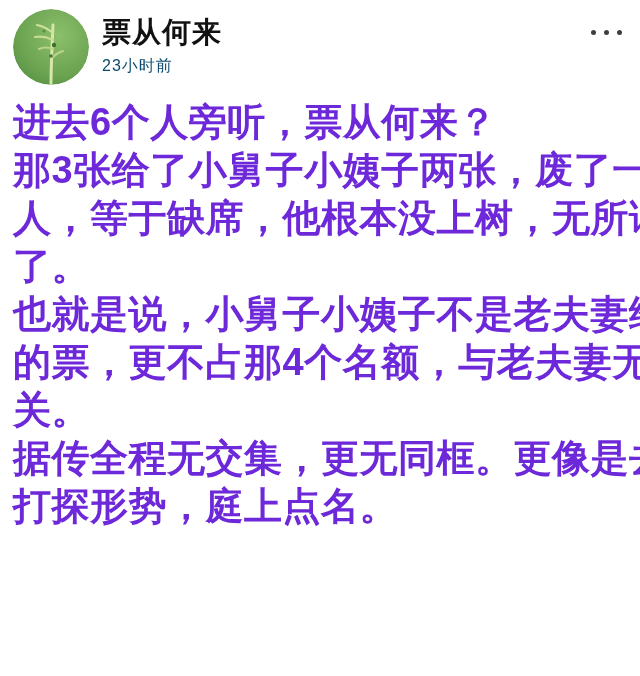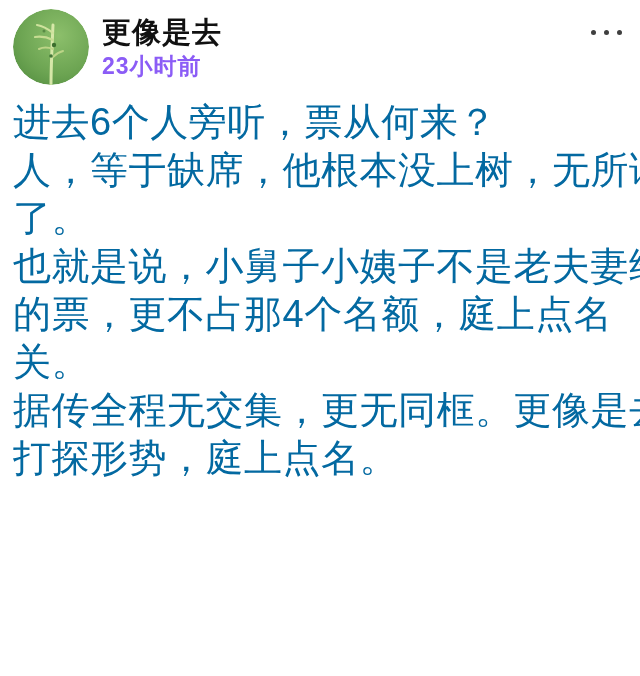--- a/index.html
+++ b/index.html
@@ -37,23 +37,23 @@
   }
   .author-name {
     font-size: 29px;
     font-weight: 700;
     color: #111111;
     line-height: 34px;
     letter-spacing: 1px;
   }
   .post-time {
     margin-top: 3px;
-    font-size: 23px;
-    font-weight: 700;
-    color: #8b5cf6;
+    font-size: 16px;
+    font-weight: 400;
+    color: #0c4a6e;
     line-height: 28px;
     letter-spacing: 1px;
   }
   .more-btn {
     position: absolute;
     top: 24px; right: 16px;
     display: flex;
     gap: 8px;
     padding: 6px 2px;
     cursor: pointer;
@@ -61,21 +61,22 @@
     border: none;
   }
   .more-btn .dot {
     width: 5px; height: 5px;
     border-radius: 50%;
     background: #3f3f3f;
   }
   
   .post-content {
     padding: 2px 14px 0 13px;
-    color: #0369a1;
+    color: #6d28d9;
+    font-weight: bold;
   }
   .text-line {
     font-size: 38px;
     line-height: 48px;
     white-space: nowrap;
     letter-spacing: 0.5px;
   }
 </style>
 </head>
 <body>
@@ -104,36 +105,37 @@
           <path d="M40,40 C35,38 30,38 26,40" stroke="#bcd487" stroke-width="2" fill="none" stroke-linecap="round"></path>
           <path d="M40,48 C43,45 46,43 50,42" stroke="#bcd487" stroke-width="2" fill="none" stroke-linecap="round"></path>
           <circle cx="41" cy="36" r="2.2" fill="#3c6e2e"></circle>
           <circle cx="38" cy="47" r="1.8" fill="#44763a"></circle>
           <circle cx="31" cy="22" r="1.5" fill="#588a44"></circle>
         </g>
       </svg>
     </div>
 
     <div class="author-meta">
-      <div class="author-name">更像是去</div>
+      <div class="author-name">票从何来</div>
       <div class="post-time">23小时前</div>
     </div>
 
     <button class="more-btn" aria-label="more">
       <span class="dot"></span>
       <span class="dot"></span>
       <span class="dot"></span>
     </button>
 
   </div>
 
   <div class="post-content">
     <div class="text-line">进去6个人旁听，票从何来？</div>
+    <div class="text-line">那3张给了小舅子小姨子两张，废了一</div>
     <div class="text-line">人，等于缺席，他根本没上树，无所谓</div>
     <div class="text-line">了。</div>
     <div class="text-line">也就是说，小舅子小姨子不是老夫妻给</div>
-    <div class="text-line">的票，更不占那4个名额，庭上点名</div>
+    <div class="text-line">的票，更不占那4个名额，与老夫妻无</div>
     <div class="text-line">关。</div>
     <div class="text-line">据传全程无交集，更无同框。更像是去</div>
     <div class="text-line">打探形势，庭上点名。</div>
   </div>
 
 </div>
 
 </body></html>

